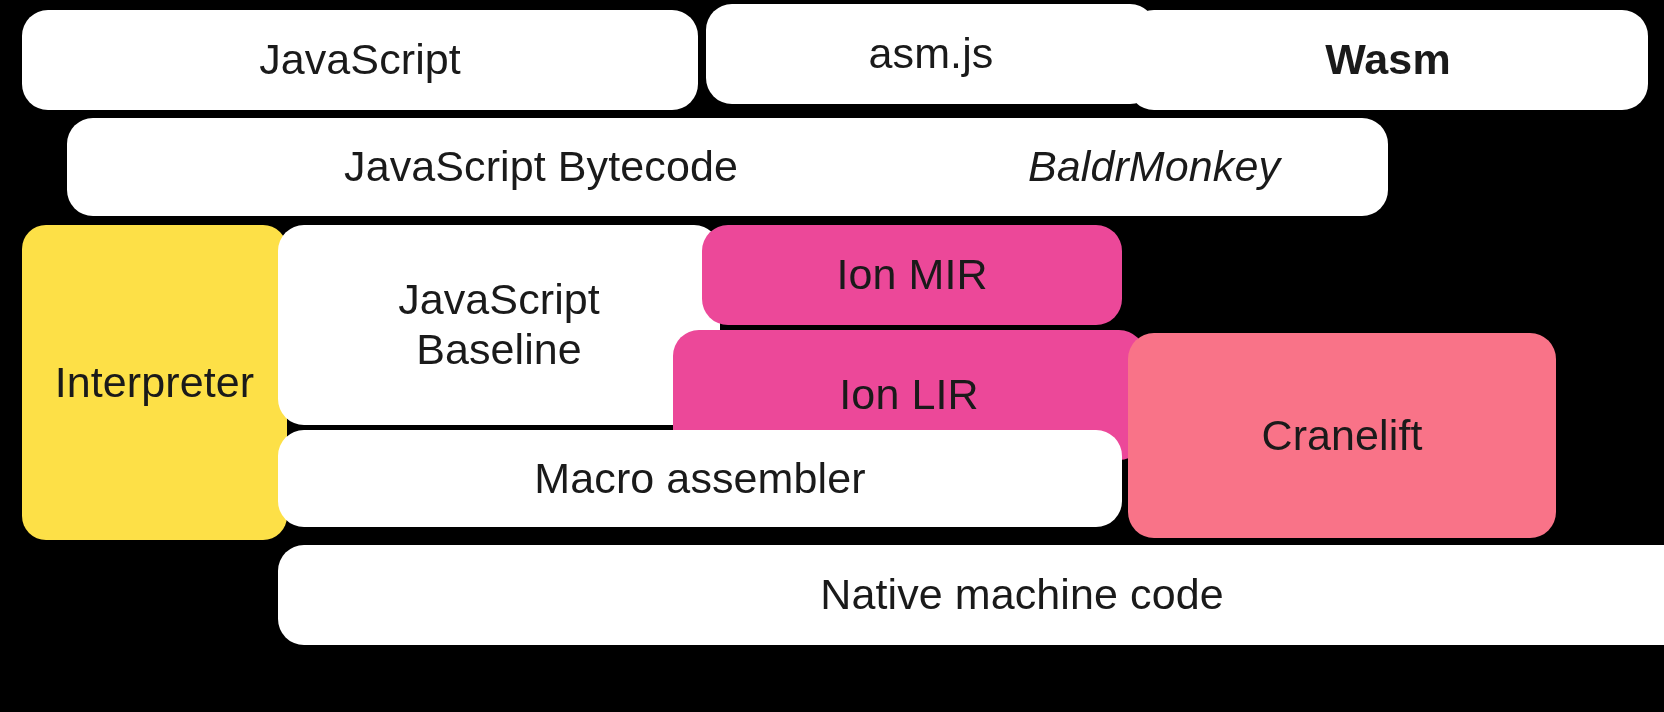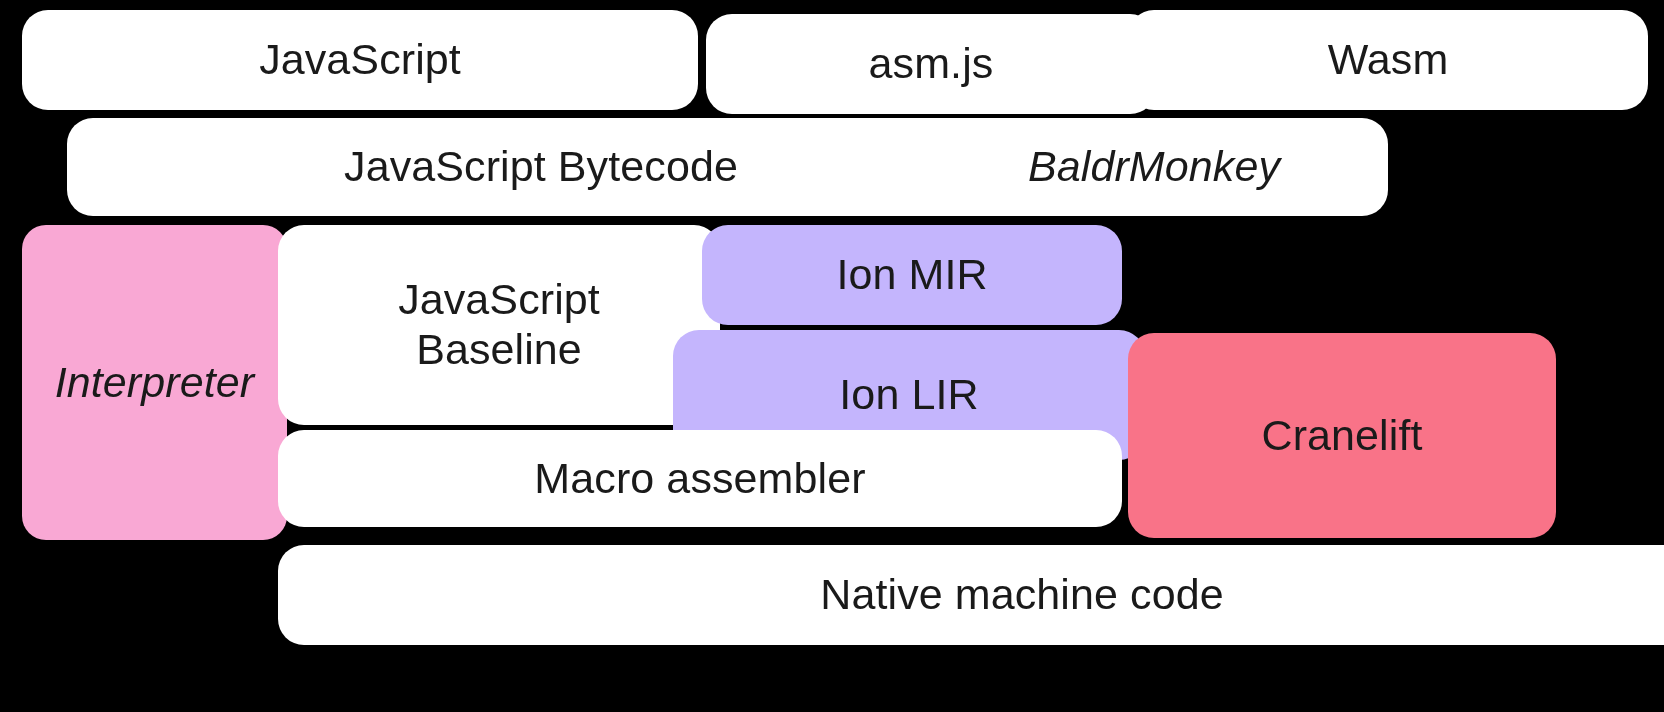--- a/index.html
+++ b/index.html
@@ -27,28 +27,28 @@
     border-radius: 26px;
     color: #1a1a1a;
     font-size: 43px;
     line-height: 1.16;
     letter-spacing: 0.1px;
     font-weight: 400;
     white-space: pre-line;
     user-select: none;
   }
   .fill-white   { background: #ffffff; }
-  .fill-grey    { background: #f9a8d4; font-style: italic; }
-  .fill-green   { background: #c4b5fd; }
+  .fill-grey    { background: #fde047; }
+  .fill-green   { background: #ec4899; }
   .fill-pink    { background: #f97388; }
 
   
   #n-javascript      { left: 22px;   top: 10px;  width: 676px; height: 100px; }
-  #n-asmjs           { left: 706px;  top: 14px;  width: 450px; height: 100px; }
-  #n-wasm            { left: 1128px; top: 10px;  width: 520px; height: 100px; }
+  #n-asmjs           { left: 706px;  top: 4px;  width: 450px; height: 100px; }
+  #n-wasm            { left: 1128px; top: 10px;  width: 520px; height: 100px; font-weight: bold; }
 
   
   #n-js-bytecode     { left: 22px;   top: 118px; width: 948px; height: 98px; margin-left: 45px;  }
   #n-baldrmonkey     { left: 920px;  top: 118px; width: 468px; height: 98px; font-style: italic;  }
 
   
   #n-interpreter     { left: 22px;   top: 225px; width: 265px; height: 315px; border-radius: 24px; }
   #n-js-baseline     { left: 278px;  top: 225px; width: 442px; height: 200px; }
   #n-ion-mir         { left: 702px;  top: 225px; width: 420px; height: 100px; }
   #n-ion-lir         { left: 673px;  top: 330px; width: 472px; height: 130px; }

